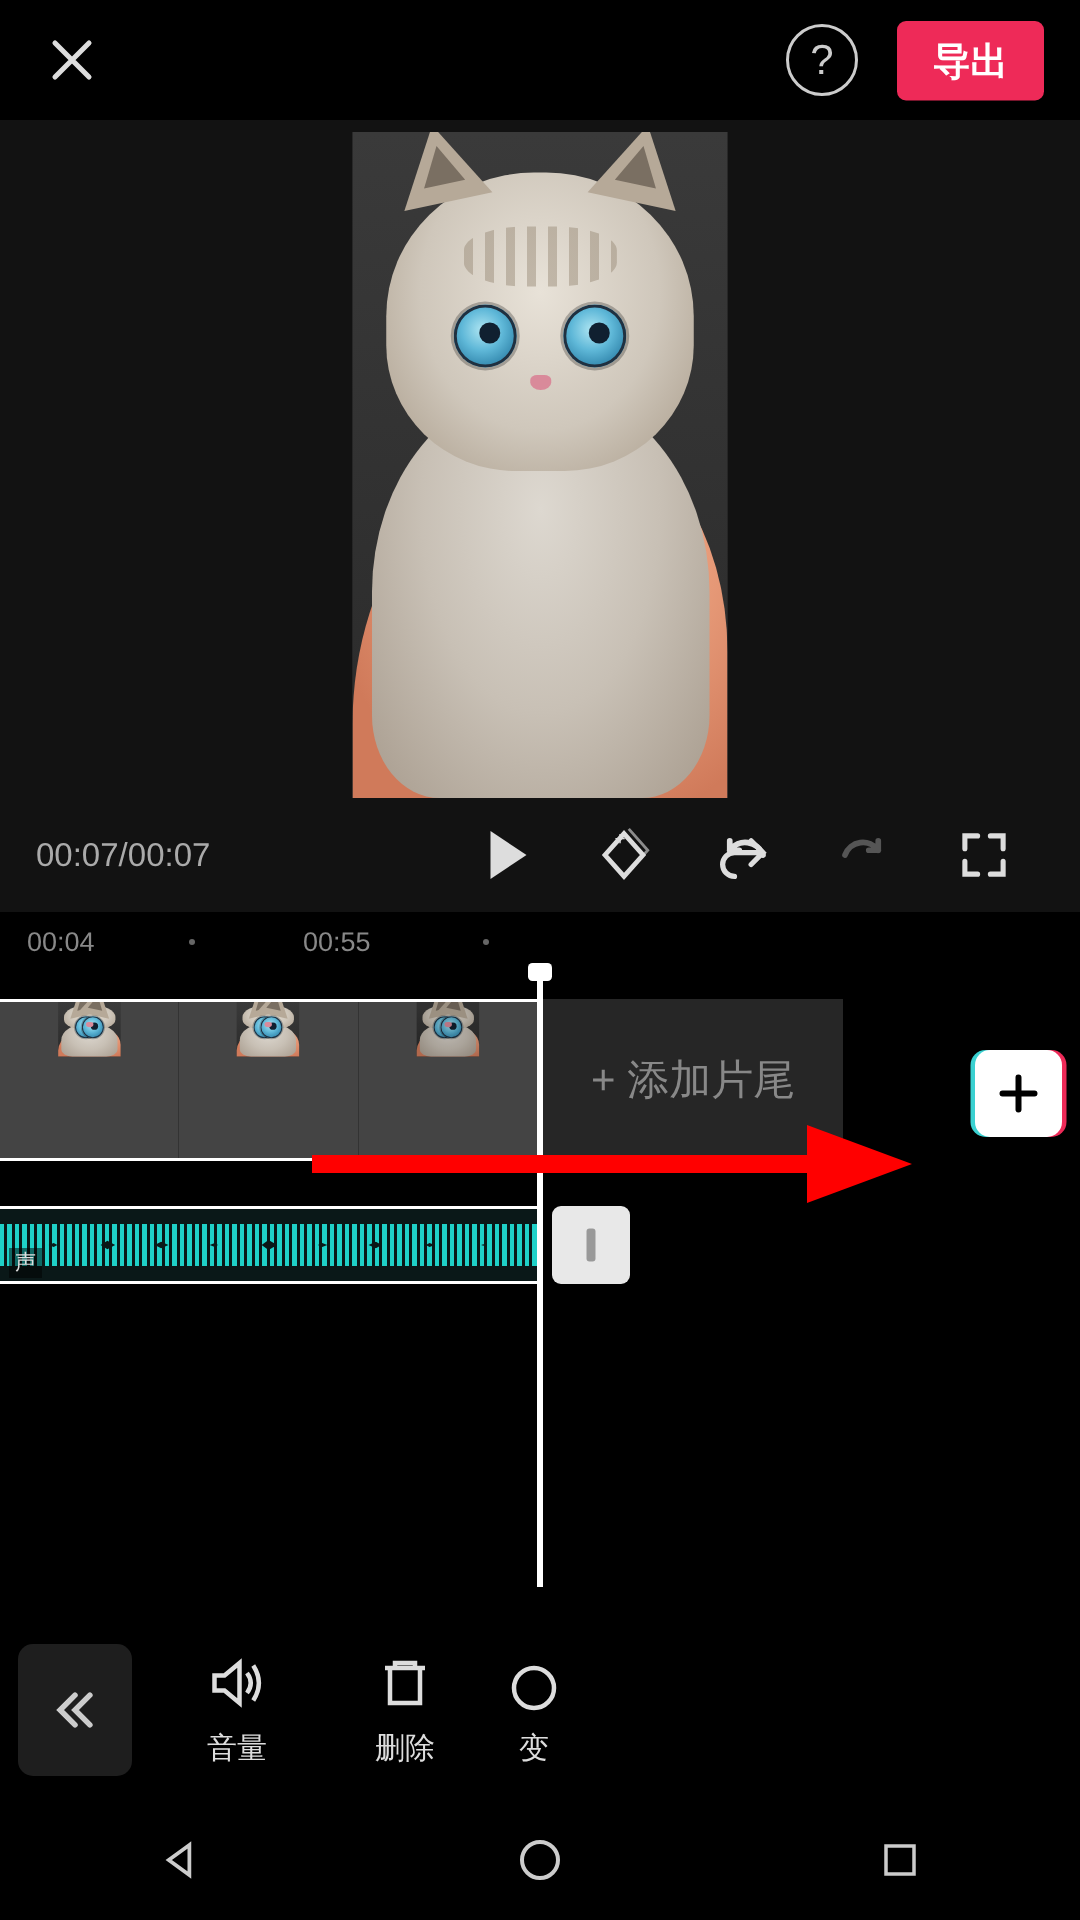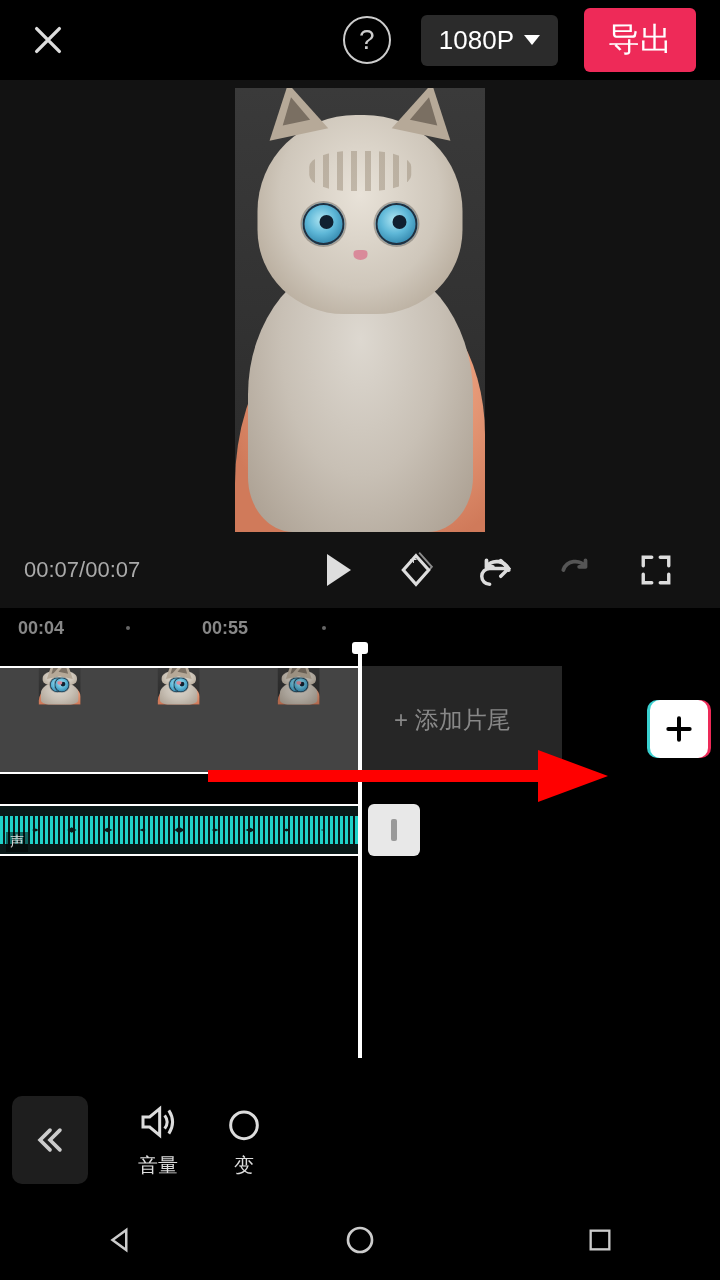--- a/index.html
+++ b/index.html
@@ -5,21 +5,21 @@
   * { margin: 0; padding: 0; box-sizing: border-box; }
   html, body { width: 720px; height: 1280px; background: #000; font-family: -apple-system, "PingFang SC", sans-serif; color: #fff; overflow: hidden; }
 
   
   .topbar { height: 80px; display: flex; align-items: center; padding: 0 24px; gap: 12px; }
   .topbar .close { width: 48px; height: 48px; display: flex; align-items: center; justify-content: center; }
   .topbar .spacer { flex: 1; }
   .topbar .help { width: 48px; height: 48px; display: flex; align-items: center; justify-content: center; border: 2.5px solid #ccc; border-radius: 50%; font-size: 28px; color: #ccc; }
   .topbar .res { background: #2b2b2b; border-radius: 6px; padding: 10px 18px; font-size: 26px; display: flex; align-items: center; gap: 10px; margin-left: 18px; }
   .topbar .res .tri { width: 0; height: 0; border-left: 8px solid transparent; border-right: 8px solid transparent; border-top: 10px solid #fff; }
-  .topbar .export { background: #ee2a58; border-radius: 6px; padding: 10px 24px; font-size: 32px; margin-left: 14px; }
+  .topbar .export { background: #ee2a58; border-radius: 6px; padding: 10px 24px; font-size: 25px; margin-left: 14px; font-weight: bold; }
 
   
   .preview-area { background: #121212; position: relative; height: 528px; }
   .preview-frame { position: absolute; left: 50%; top: 8px; transform: translateX(-50%); width: 250px; height: 444px; background: #333; overflow: hidden; }
   
   .kitten-bg { position:absolute; inset:0; background: linear-gradient(180deg,#3a3a3a 0%,#2a2a2a 100%); }
   .hand { position:absolute; bottom:0; left:0; right:0; height:55%; background: radial-gradient(ellipse at 60% 30%, #f5b89c 0%, #e89c7a 40%, #d07a5a 80%); border-top-left-radius: 60% 80%; border-top-right-radius: 40% 60%; }
   .cat-body { position:absolute; top:38%; left:5%; right:5%; bottom:0; background: radial-gradient(ellipse at 50% 30%, #ddd8d0 0%, #c8c0b5 50%, #a89c8e 100%); border-radius: 50% 50% 20% 20%; }
   .cat-head { position:absolute; top:6%; left:50%; transform:translateX(-50%); width:82%; height:45%; background: radial-gradient(ellipse at 50% 40%, #e8e2d8 0%, #cfc7bb 55%, #a89a88 100%); border-radius: 48% 48% 42% 42%; }
   .ear { position:absolute; width:0; height:0; border-left:30px solid transparent; border-right:30px solid transparent; border-bottom:52px solid #b6a998; top:-32px; }
@@ -35,30 +35,30 @@
   
   .playbar { position:absolute; bottom:0; left:0; right:0; height:76px; display:flex; align-items:center; padding: 0 24px; }
   .time { font-size: 22px; color: #aaa; }
   .playbar .gap { flex:1; }
   .pb-btn { width:64px; height:64px; display:flex; align-items:center; justify-content:center; margin: 0 8px; color:#ddd; }
   .pb-btn.dim { color:#555; }
   .play-tri { width:0;height:0;border-top:16px solid transparent;border-bottom:16px solid transparent;border-left:24px solid #ddd;margin-left:6px;}
 
   
   .timeline { background:#000; height: 472px; position:relative; overflow:hidden; }
-  .ruler { height:40px; display:flex; align-items:center; font-size:18px; color:#888;font-weight:bold; }
+  .ruler { height:40px; display:flex; align-items:center; font-size:18px; color:#888; }
   .ruler span { position:absolute; }
   .dot { width:4px;height:4px;background:#666;border-radius:50%; }
 
   .video-track { position:relative; height:124px; margin-top:18px; }
   .clip { position:absolute; left:0; top:0; height:108px; width:360px; display:flex; border:2px solid #fff; border-left:none; overflow:hidden; }
   .thumb { flex:1; position:relative; background:#444; overflow:hidden; }
   .thumb .mini { position:absolute; inset:0; transform:scale(.35); transform-origin: top center; }
   .thumb:nth-child(3) .mini{ filter:blur(1px) brightness(.85);}
-  .ending { position:absolute; left:362px; top:0; height:108px; width:200px; background:#262626; display:flex; align-items:center; padding-left:32px; color:#888; font-size:24px;}
+  .ending { position:absolute; left:362px; top:0; height:108px; width:200px; background:#262626; display:flex; align-items:center; padding-left:32px; color:#888; font-size:28px;}
   .add-btn { position:absolute; right:12px; top:34px; width:58px; height:58px; background:#fff; border-radius:10px; display:flex; align-items:center; justify-content:center; box-shadow: -3px 0 0 #3ad1d1, 3px 0 0 #ee2a58; }
   .add-btn svg { width:32px; height:32px; }
 
   .audio-track { position:relative; height:56px; margin-top:14px; }
   .audio-clip { position:absolute; left:0; top:0; height:52px; width:360px; background:#0a1818; border:2px solid #fff; border-left:none; overflow:hidden;}
   .wave { position:absolute; left:0; right:0; top:50%; transform:translateY(-50%); height:28px; background: repeating-linear-gradient(90deg,#1fd1c8 0 3px,#0a1818 3px 5px); clip-path: polygon(0 50%, 5% 30%, 10% 55%, 15% 20%, 20% 60%, 25% 25%, 30% 58%, 35% 30%, 40% 55%, 45% 15%, 50% 62%, 55% 25%, 60% 55%, 65% 30%, 70% 58%, 75% 22%, 80% 55%, 85% 30%, 90% 52%, 95% 35%, 100% 50%, 100% 100%, 0 100%);}
   .wave2{ position:absolute; left:0; right:0; top:50%; transform:translateY(-50%) scaleY(-1); height:28px; background: repeating-linear-gradient(90deg,#1fd1c8 0 3px,#0a1818 3px 5px); clip-path: polygon(0 50%, 5% 30%, 10% 55%, 15% 20%, 20% 60%, 25% 25%, 30% 58%, 35% 30%, 40% 55%, 45% 15%, 50% 62%, 55% 25%, 60% 55%, 65% 30%, 70% 58%, 75% 22%, 80% 55%, 85% 30%, 90% 52%, 95% 35%, 100% 50%, 100% 100%, 0 100%);}
   .audio-label{position:absolute;left:6px;bottom:2px;font-size:14px;color:#ddd;background:rgba(0,0,0,.5);padding:1px 4px;}
   .audio-handle { position:absolute; left:368px; top:0; width:52px; height:52px; background:#e8e8e8; border-radius:6px; display:flex; align-items:center; justify-content:center; }
   .audio-handle div{width:6px;height:22px;background:#999;border-radius:2px;}
@@ -86,24 +86,20 @@
 <body>
 
 <div class="topbar">
   <div class="close">
     <svg width="34" height="34" viewBox="0 0 24 24">
         <path d="M4 4 L20 20 M20 4 L4 20" stroke="#ddd" stroke-width="2.4" stroke-linecap="round"></path>
       </svg>
   </div>
   <div class="spacer"></div>
   <div class="help">?</div>
-  <div class="res">
-    <span>1080P</span>
-    <div class="tri"></div>
-  </div>
   <div class="export">导出</div>
 </div>
 
 <div class="preview-area">
   <div class="preview-frame">
     <div class="kitten-bg"></div>
     <div class="hand"></div>
     <div class="cat-body"></div>
     <div class="cat-head">
       <div class="ear l"></div>
@@ -236,20 +232,28 @@
   <div class="tools">
     <div class="tool">
       <div class="ico">
           <svg width="40" height="40" viewBox="0 0 24 24">
             <path d="M3 9 H7 L13 4 V20 L7 15 H3 Z" fill="none" stroke="#ddd" stroke-width="1.8"></path>
             <path d="M16 8 Q19 12 16 16 M18.5 5 Q23 12 18.5 19" fill="none" stroke="#ddd" stroke-width="1.8"></path>
           </svg>
         </div>
       <span>音量</span>
     </div>
+    <div class="tool">
+      <div class="ico">
+          <svg width="40" height="40" viewBox="0 0 24 24">
+            <path d="M4 6 H20 M8 6 V4 H16 V6 M6 6 V20 H18 V6" fill="none" stroke="#ddd" stroke-width="1.8"></path>
+          </svg>
+        </div>
+      <span>删除</span>
+    </div>
     <div class="tool cut">
       <div class="ico">
           <svg width="40" height="40" viewBox="0 0 24 24">
             <circle cx="12" cy="14" r="8" fill="none" stroke="#ddd" stroke-width="1.8"></circle>
           </svg>
         </div>
       <span>变</span>
     </div>
   </div>
 </div>

